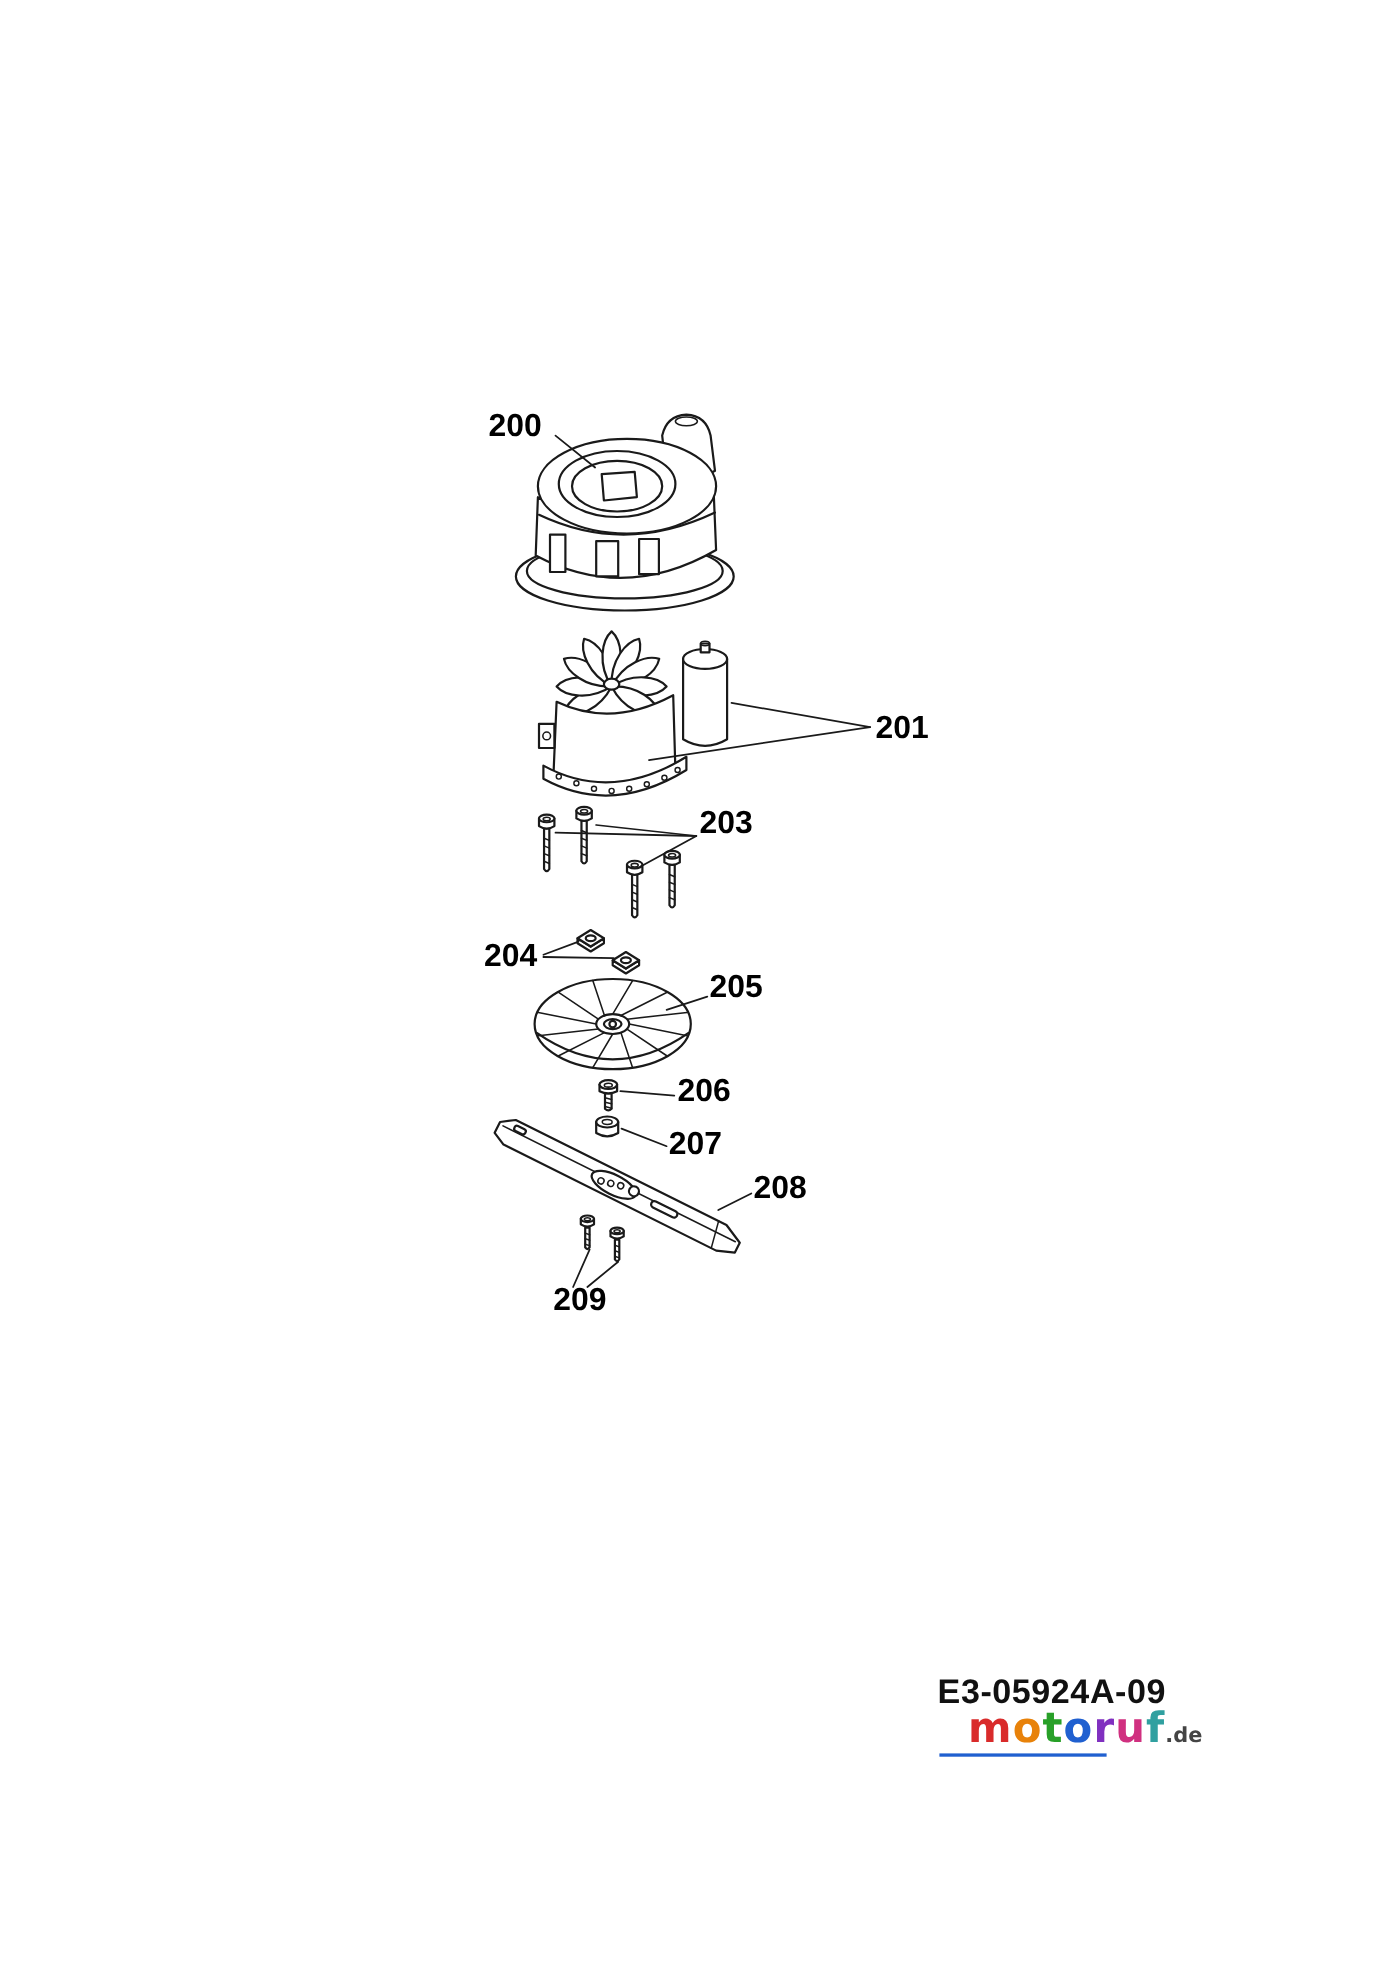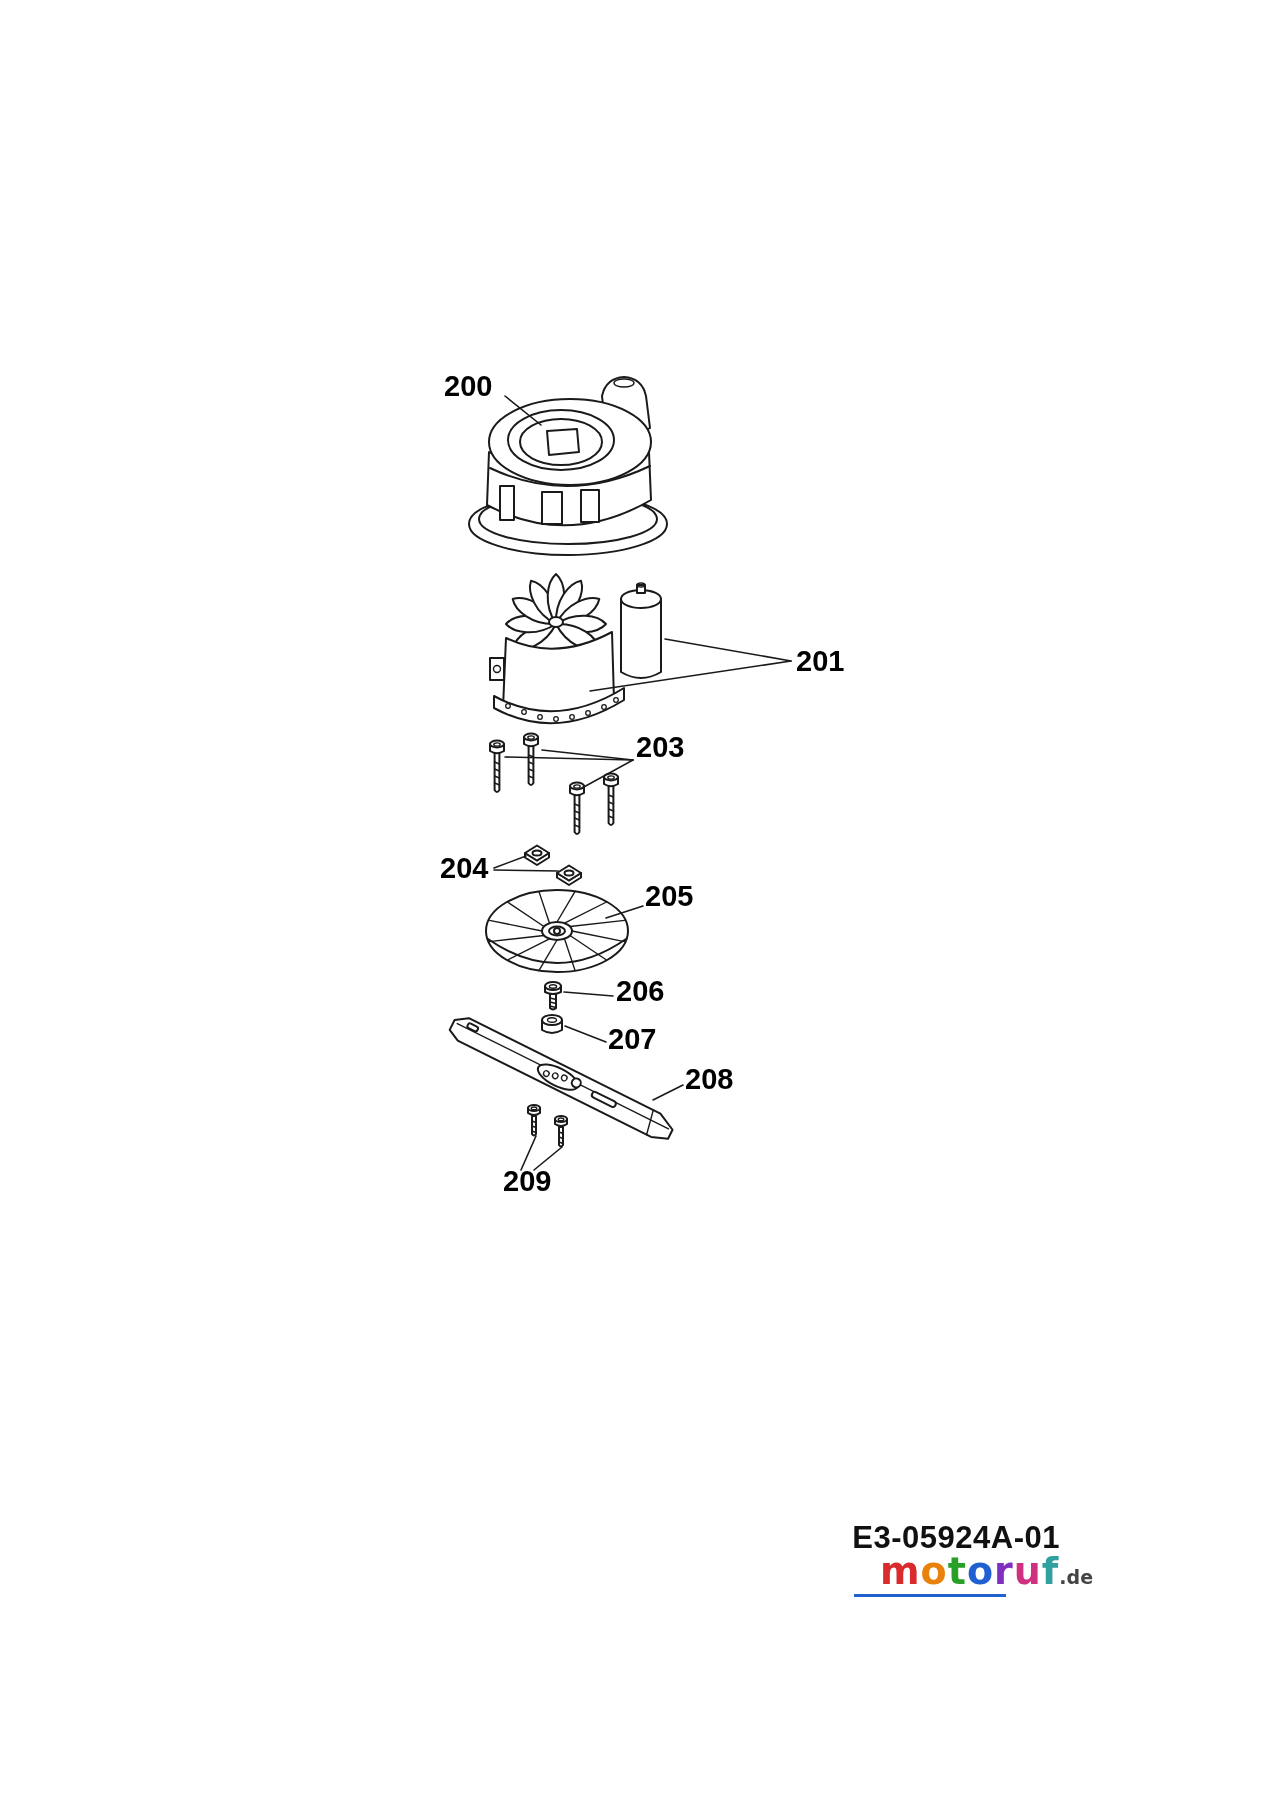--- a/index.html
+++ b/index.html
@@ -178,20 +178,20 @@
     <text class="lbl" x="636" y="757">203</text>
     <text class="lbl" x="440" y="878">204</text>
     <text class="lbl" x="645" y="906">205</text>
     <text class="lbl" x="616" y="1001">206</text>
     <text class="lbl" x="608" y="1049">207</text>
     <text class="lbl" x="685" y="1089">208</text>
     <text class="lbl" x="503" y="1191">209</text>
   </g>
 </svg>
 
-  <div class="footer-id">E3-05924A-01</div>
+  <div class="footer-id">E3-05924A-09</div>
 
   <div class="logo">
     <span style="color: rgb(217, 43, 43);">m</span><span style="color: rgb(232, 130, 10);">o</span><span style="color: rgb(40, 160, 40);">t</span><span style="color: rgb(32, 96, 208);">o</span><span style="color: rgb(128, 48, 192);">r</span><span style="color: rgb(208, 48, 128);">u</span><span style="color: rgb(48, 160, 160);">f</span><span class="suffix">.de</span>
   </div>
   <div class="logo-underline" style="background: rgb(32, 96, 208);"></div>
 
 </div>
 
 </body></html>

